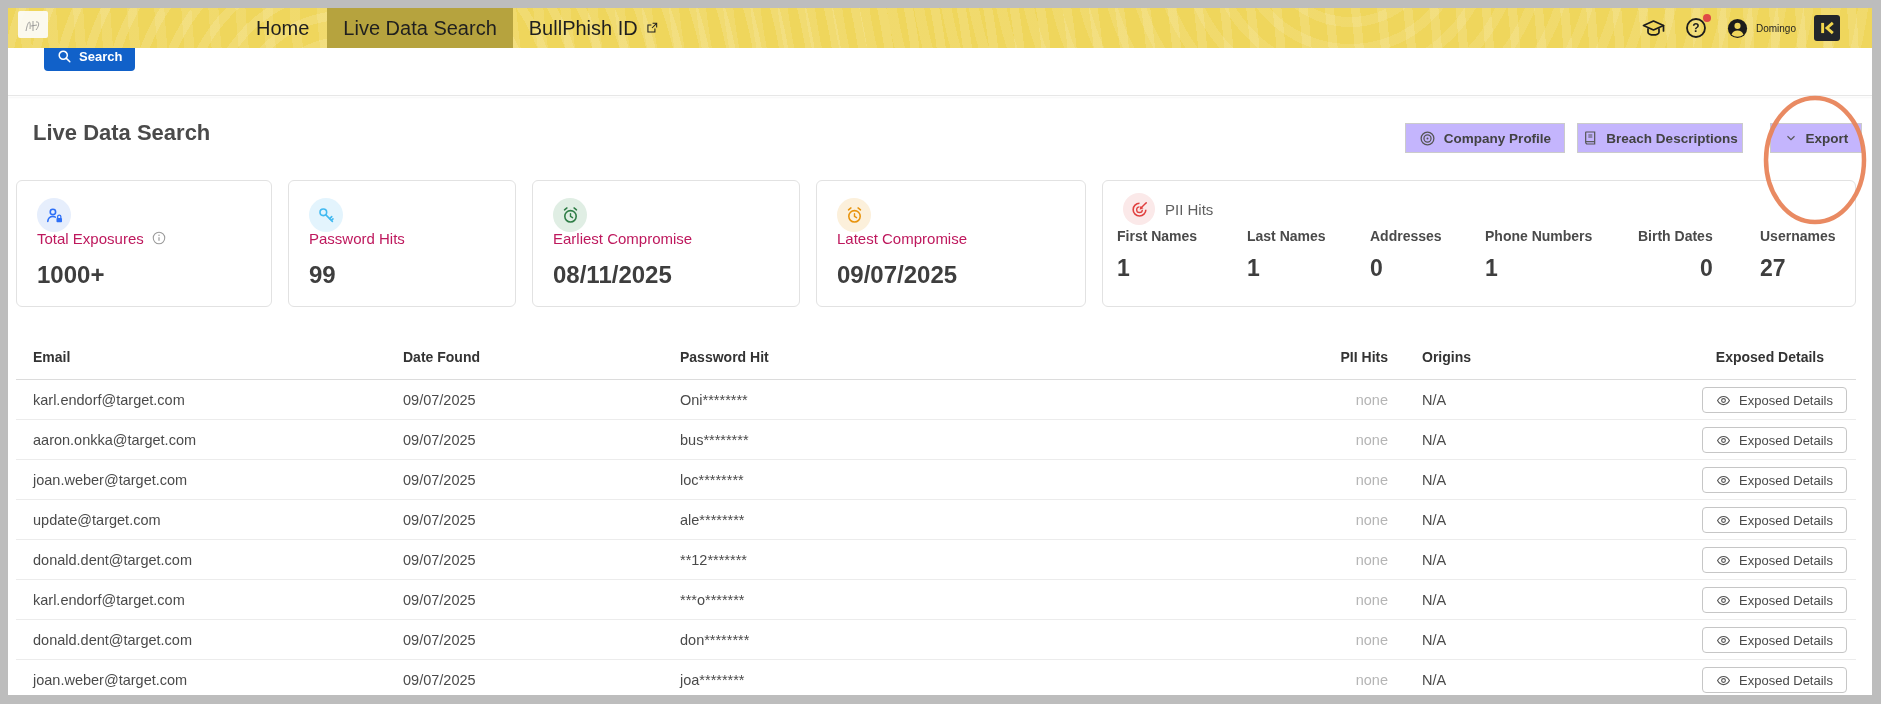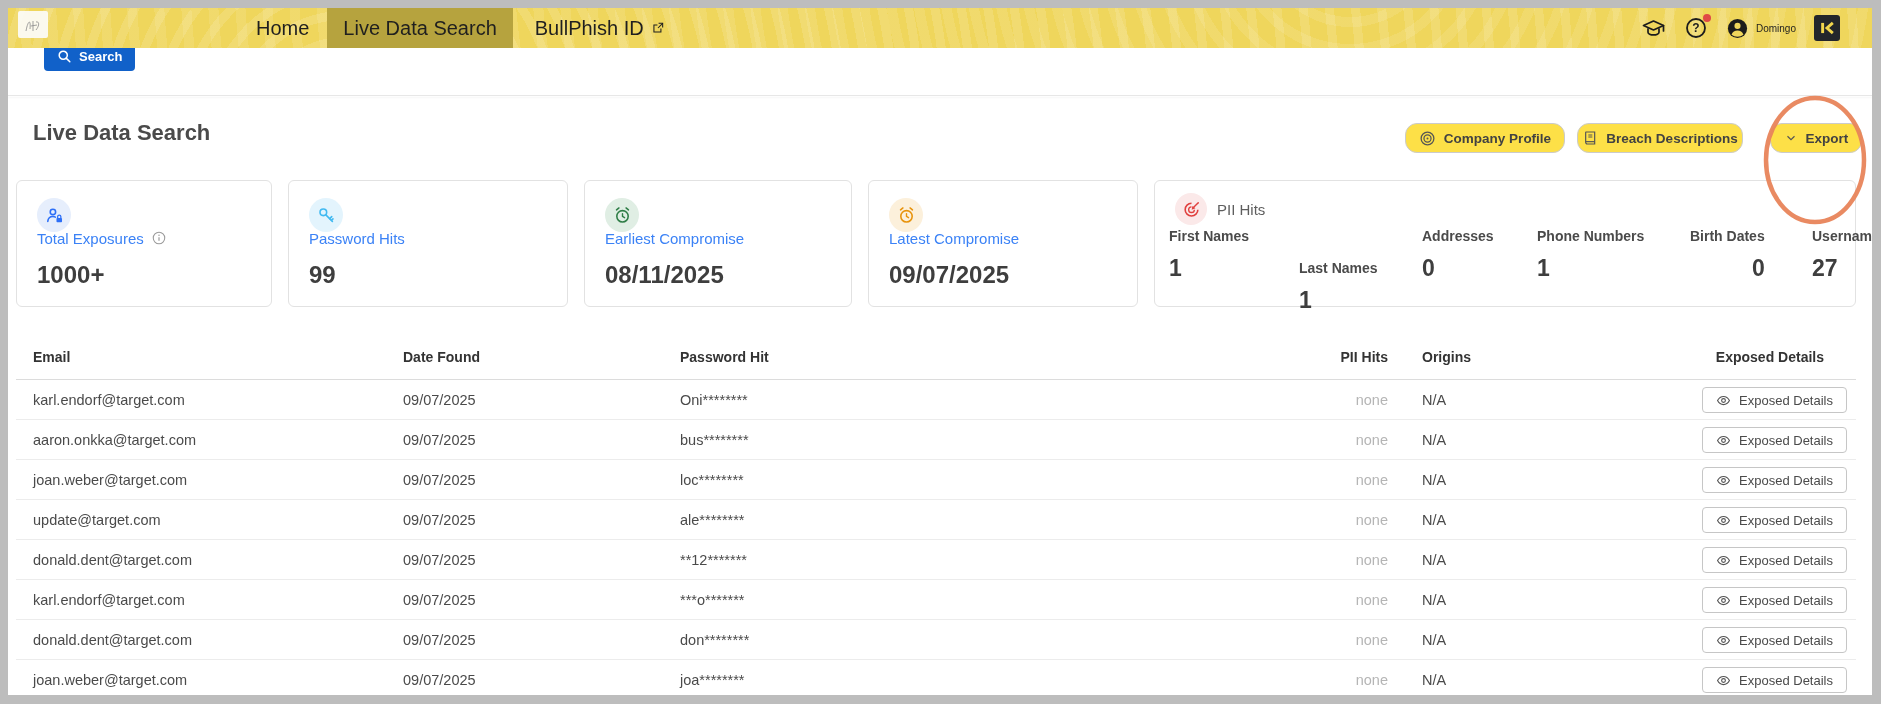--- a/index.html
+++ b/index.html
@@ -12,58 +12,58 @@
   .navbar { position:absolute; left:0; top:0; width:100%; height:40px; background:#EFD65C; z-index:10;
     background-image:
       repeating-radial-gradient(circle at 18% 290%, rgba(255,255,255,.13) 0 9px, rgba(255,255,255,0) 9px 26px),
       repeating-radial-gradient(circle at 72% -180%, rgba(255,255,255,.10) 0 10px, rgba(255,255,255,0) 10px 27px);
   }
   .logo-box { position:absolute; left:10px; top:3px; width:30px; height:27px; background:rgba(252,252,249,.92); border-radius:2px; display:flex; align-items:center; justify-content:center; }
   .nav-tabs { position:absolute; left:248px; top:0; height:40px; display:flex; align-items:stretch; }
   .nav-item { display:flex; align-items:center; font-size:20px; color:#1F1F1F; cursor:pointer; white-space:nowrap; }
   .nav-home { margin-right:18px; }
   .nav-active { background:#B6A33E; padding:0 16px; }
-  .nav-bullphish { margin-left:22px; gap:7px;justify-content:center; }
+  .nav-bullphish { margin-left:16px; gap:7px;justify-content:center; }
   .nav-right { position:absolute; right:32px; top:0; height:40px; display:flex; align-items:center; gap:18px; }
   .user-chip { display:flex; align-items:center; gap:7px; }
   .user-name { font-size:10px; color:#1F1F1F; }
   .icon-btn { display:flex; align-items:center; justify-content:center; position:relative; cursor:pointer; }
   .notif-dot { position:absolute; top:-2px; right:-3px; width:8px; height:8px; border-radius:50%; background:#E04845; }
   .kaseya-tile { width:26px; height:26px; border-radius:3px; background:#23262B; display:flex; align-items:center; justify-content:center; }
 
   
   .search-btn { position:absolute; left:36px; top:33px; height:30px; background:#1161C9; color:#fff; border:none; border-radius:4px;
     font-weight:bold; font-size:13px; display:flex; align-items:center; gap:7px; padding:0 13px; z-index:5; font-family:inherit; cursor:pointer; }
 
   .head-divider { position:absolute; left:0; top:87px; width:100%; height:1px; background:#E7E7E7; box-shadow:0 2px 2px rgba(0,0,0,.05); }
 
   .page-title { position:absolute; left:25px; top:112px; font-size:22px; color:#4A4A4A; }
 
   
-  .action-btn { position:absolute; top:115px; height:30px; background:#fde047; border:1px solid #CBCBCB; border-radius:12px;
+  .action-btn { position:absolute; top:115px; height:30px; background:#c4b5fd; border:1px solid #CBCBCB; border-radius:0;
     display:flex; align-items:center; justify-content:center; gap:8px; font-size:13.5px; font-weight:bold; color:#424242;
     font-family:inherit; cursor:pointer; z-index:6; }
   #btn-company { left:1397px; width:160px; }
   #btn-breach  { left:1569px; width:166px; }
   #btn-export  { left:1762px; width:92px; }
 
   .export-menu { position:absolute; left:1760px; top:145px; width:95px; padding:8px 0 6px; background:#fff;
     box-shadow:0 1px 6px rgba(0,0,0,.28); z-index:20; list-style:none; }
   .export-item { height:30px; display:flex; align-items:center; padding-left:18px; font-size:14px; color:#3F3F3F; cursor:pointer; }
 
   .annotation-svg { position:absolute; left:1748px; top:80px; z-index:30; pointer-events:none; }
 
   
   .cards { position:absolute; left:8px; top:172px; width:1840px; height:127px; display:flex; gap:16px; z-index:1; }
   .card { background:#fff; border:1px solid #E2E2E2; border-radius:6px; position:relative; }
-  .card-1{ width:256px; } .card-2{ width:280px;padding-left:44px; } .card-3{ width:268px; } .card-4{ width:270px; } .card-pii{ flex:1; }
+  .card-1{ width:256px; } .card-2{ width:228px;padding-left:44px; } .card-3{ width:268px; } .card-4{ width:270px; } .card-pii{ flex:1; }
   .icon-circle { position:absolute; left:20px; top:17px; width:34px; height:34px; border-radius:50%; display:flex; align-items:center; justify-content:center; }
   .bg-blue   { background:#E6EEFC; } .bg-ltblue { background:#E3F4FD; }
   .bg-green  { background:#E0EEE4; } .bg-orange { background:#FCF0DB; }
-  .card-label { position:absolute; left:20px; top:47px; height:20px; font-size:15px; color:#3b82f6; display:flex; align-items:center; gap:7px; }
+  .card-label { position:absolute; left:20px; top:47px; height:20px; font-size:15px; color:#be185d; display:flex; align-items:center; gap:7px; }
   .card-value { position:absolute; left:20px; top:80px; font-size:24px; font-weight:bold; color:#3E3E3E; }
 
   .pii-head { position:absolute; left:20px; top:12px; display:flex; align-items:center; gap:10px; }
   .pii-icon-circle { width:32px; height:32px; border-radius:50%; background:#FBE9E9; display:flex; align-items:center; justify-content:center; }
   .pii-label { font-size:15px; color:#5E5E5E; }
   .pii-col { position:absolute; top:47px; }
   .pii-col-label { font-size:14px; font-weight:bold; color:#4A4A4A; white-space:nowrap; }
   .pii-col-value { margin-top:11px; font-size:23px; font-weight:bold; color:#3E3E3E; }
 
   
@@ -269,21 +269,21 @@
               <polygon points="12.2,12.2 13.2,7.6 17,10.4" fill="#E0403F"></polygon>
             </svg>
         </span>
         <span class="pii-label">PII Hits</span>
       </div>
       <div>
           <div class="pii-col" style="left: 14px;">
     <div class="pii-col-label">First Names</div>
     <div class="pii-col-value">1</div>
   </div>
-          <div class="pii-col" style="left: 144px; margin-top: 32px;">
+          <div class="pii-col" style="left: 144px;">
     <div class="pii-col-label">Last Names</div>
     <div class="pii-col-value">1</div>
   </div>
           <div class="pii-col" style="left: 267px;">
     <div class="pii-col-label">Addresses</div>
     <div class="pii-col-value">0</div>
   </div>
           <div class="pii-col" style="left: 382px;">
     <div class="pii-col-label">Phone Numbers</div>
     <div class="pii-col-value">1</div>

